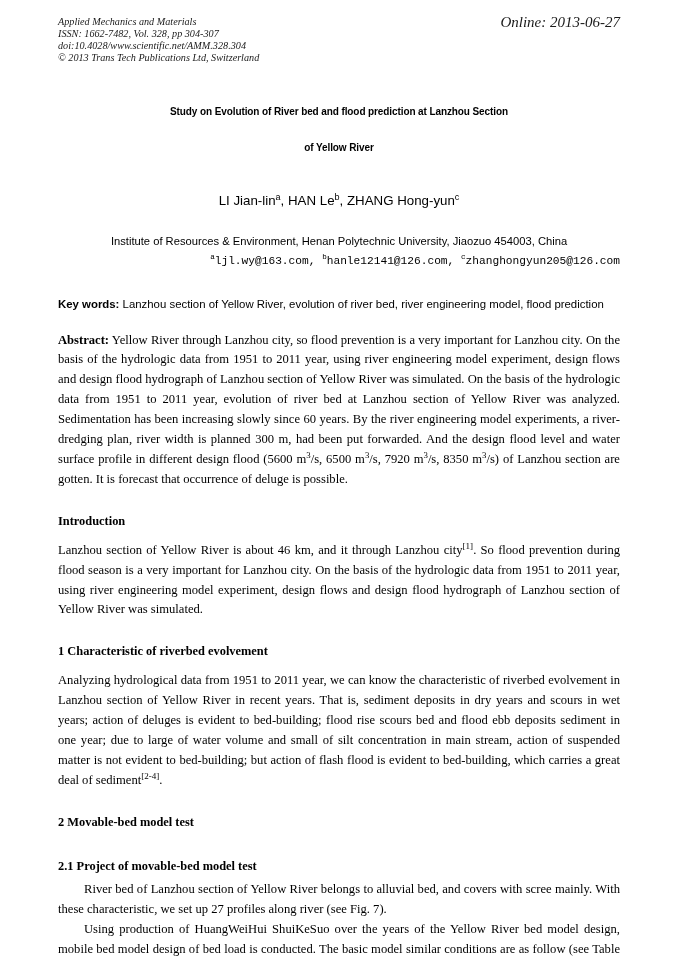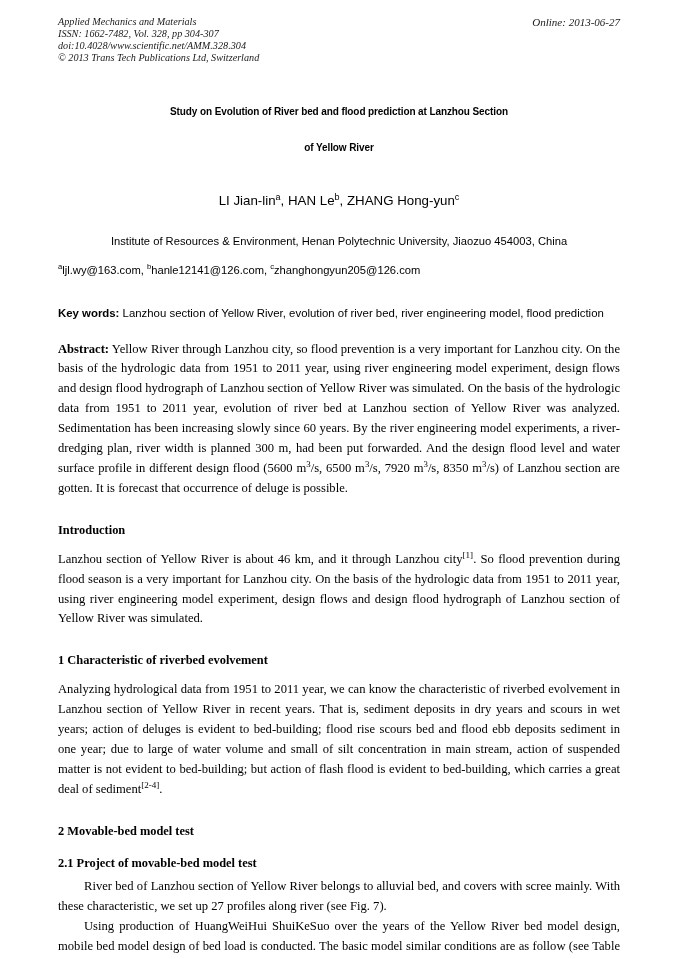--- a/index.html
+++ b/index.html
@@ -33,21 +33,21 @@
     color: #1a1a1a;
     height: 50px;
   }
   .pub-header .left-lines { width: 420px; }
   .pub-header .hdr-line { white-space: nowrap; }
   .pub-header .online {
     position: absolute;
     right: 0;
     top: 0;
     font-style: italic;
-    font-size: 11px;
+    font-size: 15px;
     white-space: nowrap;
   }
 
   
   .title-block {
     margin-top: 28px;
     text-align: center;
     font-family: "Liberation Sans", "DejaVu Sans", sans-serif;
     font-weight: bold;
     font-size: 10px;
@@ -67,23 +67,23 @@
     line-height: 18px;
   }
   .affiliation {
     margin-top: 23px;
     text-align: center;
     font-family: "Liberation Sans", "DejaVu Sans", sans-serif;
     font-size: 11.2px;
     line-height: 16px;
   }
   .emails {
-    margin-top: 13px;
-    text-align: left;
-    font-family: Liberation Sans, sans-serif;
+    margin-top: 4px;
+    text-align: right;
+    font-family: Liberation Mono, monospace;
     font-size: 11.2px;
     line-height: 16px;
   }
   sup {
     font-size: 0.68em;
     vertical-align: super;
     line-height: 0;
   }
 
   
@@ -106,21 +106,21 @@
   }
   .abstract .ab-label { font-weight: bold; }
 
   .sec-head {
     font-weight: bold;
     font-size: 12.4px;
     line-height: 17px;
     margin-top: 23px;
     text-align: left;
   }
-  .sec-head.sub { margin-top: 15px; }
+  .sec-head.sub { margin-top: 27px; }
 
   p.body-text {
     margin: 0;
     padding: 0;
     margin-top: 11px;
     font-size: 12.6px;
     line-height: 19.9px;
     text-align: justify;
     text-justify: inter-word;
   }

